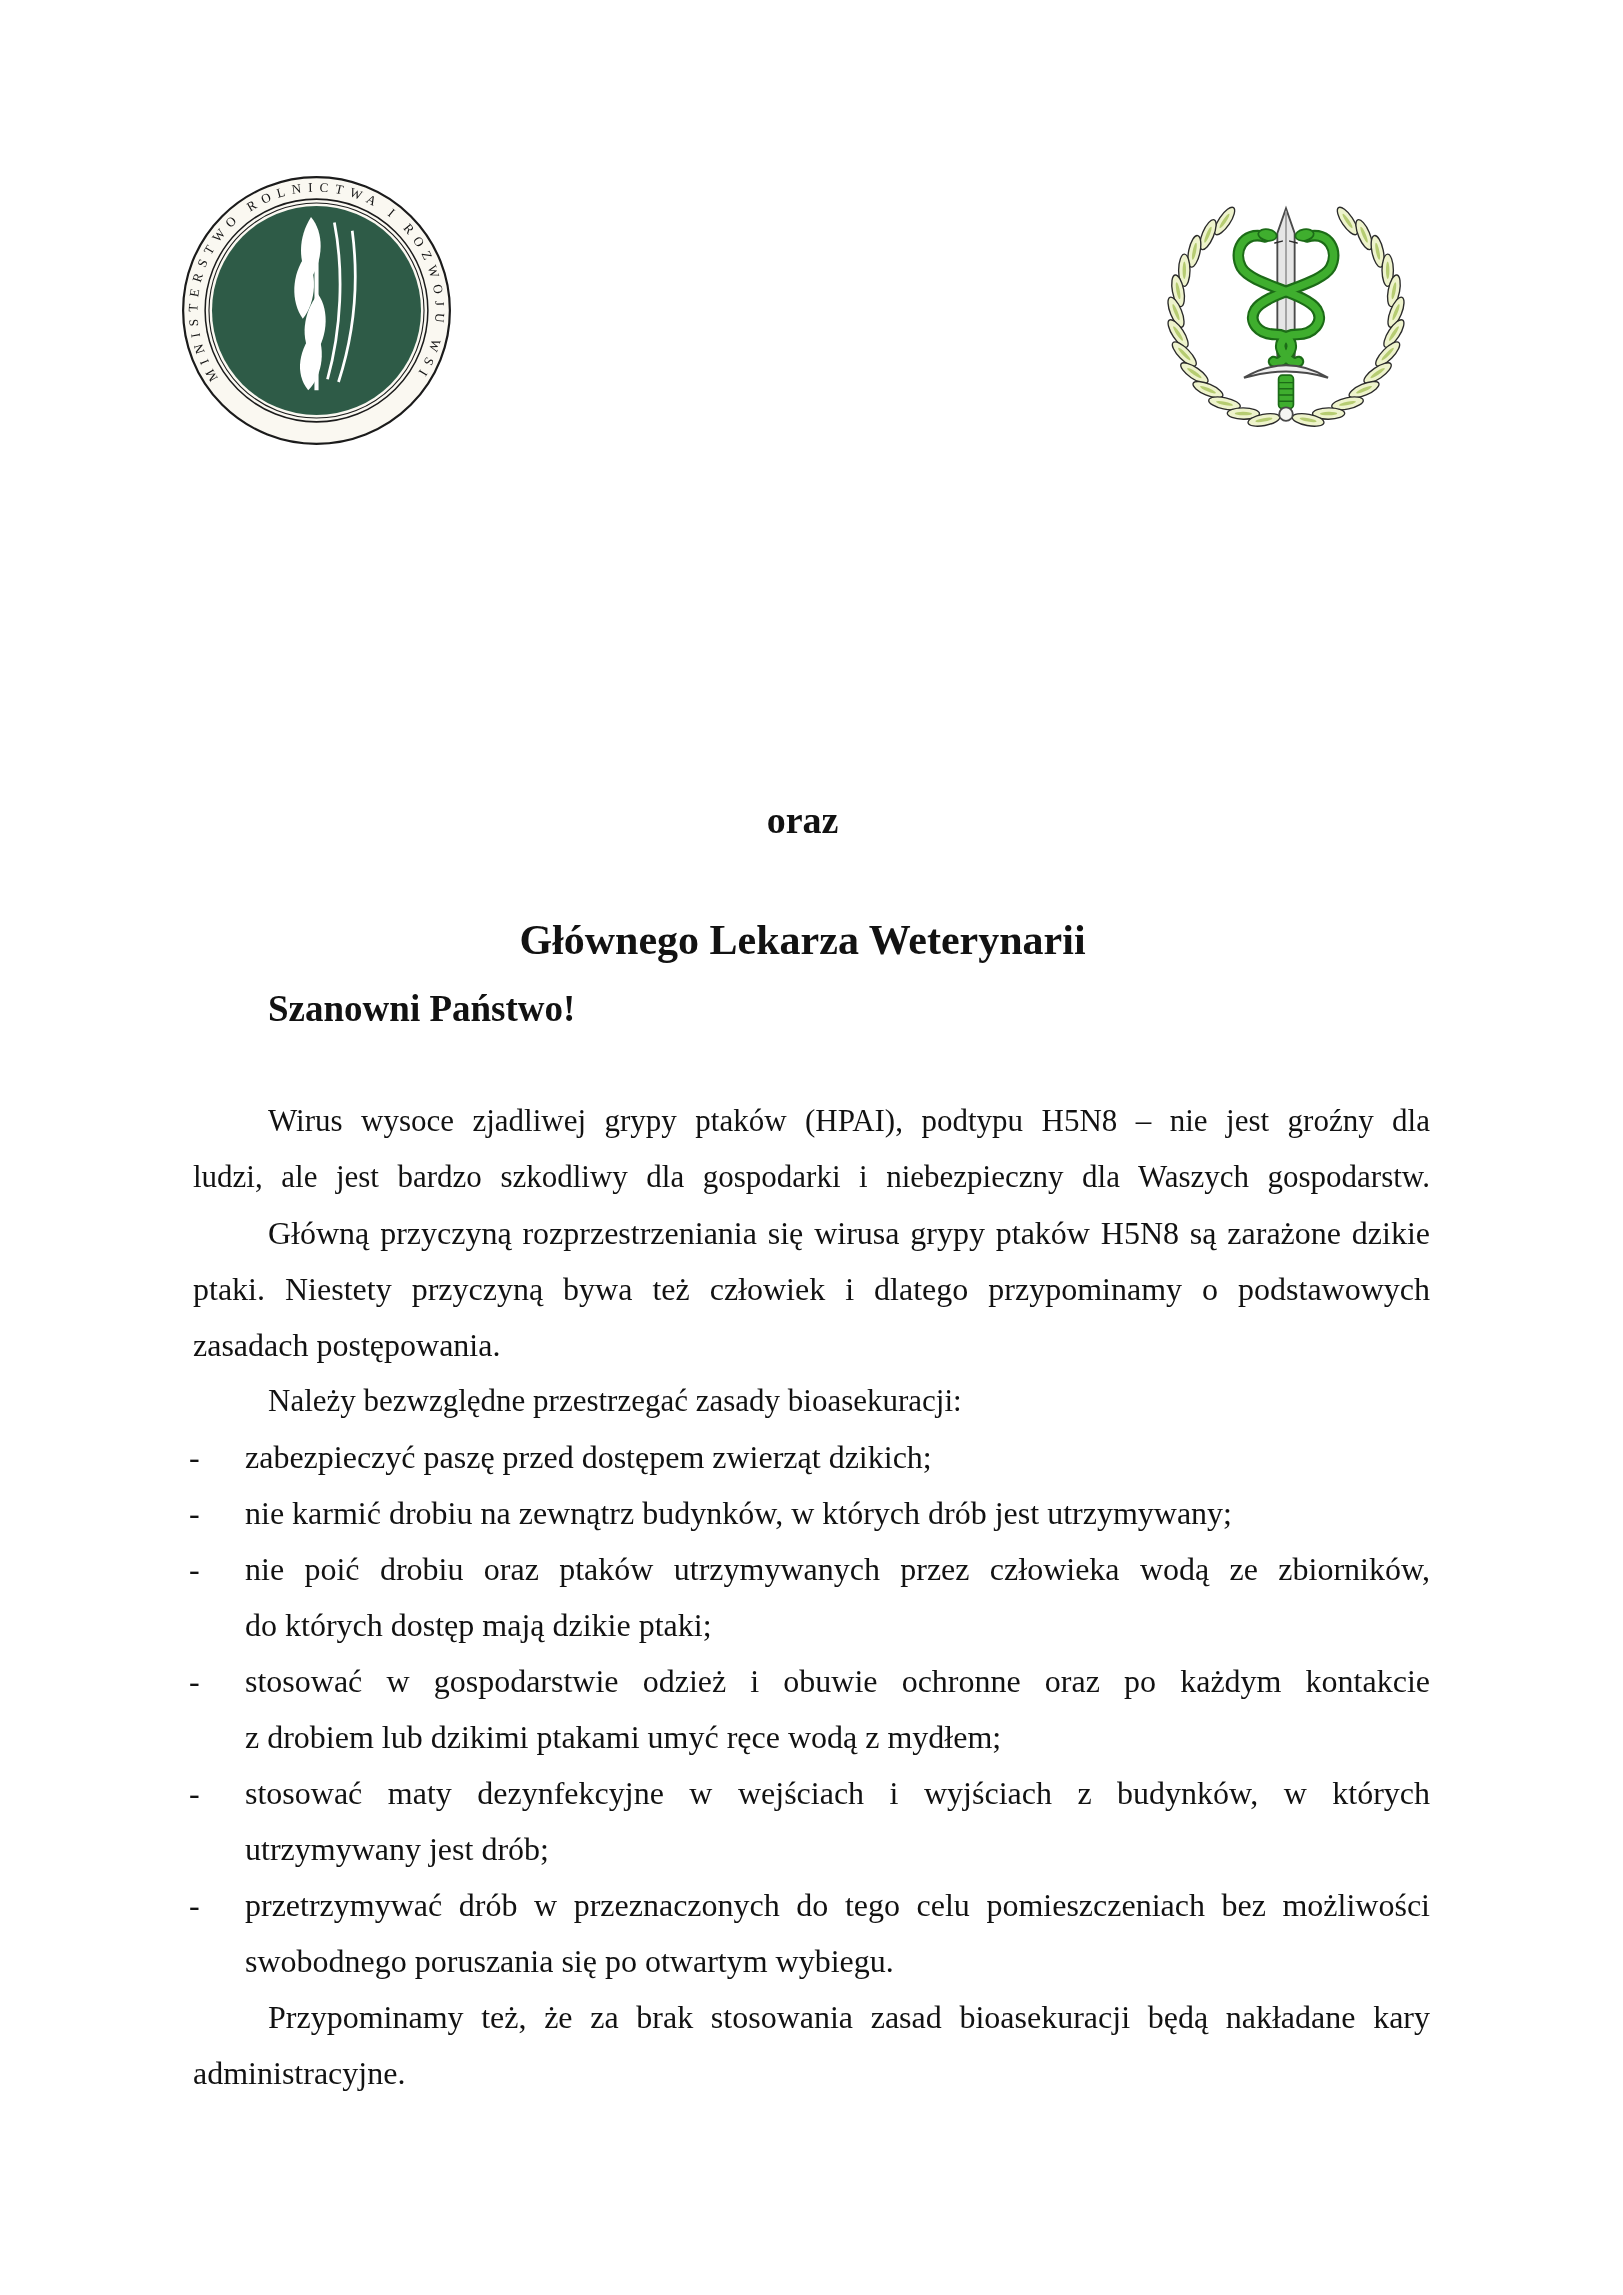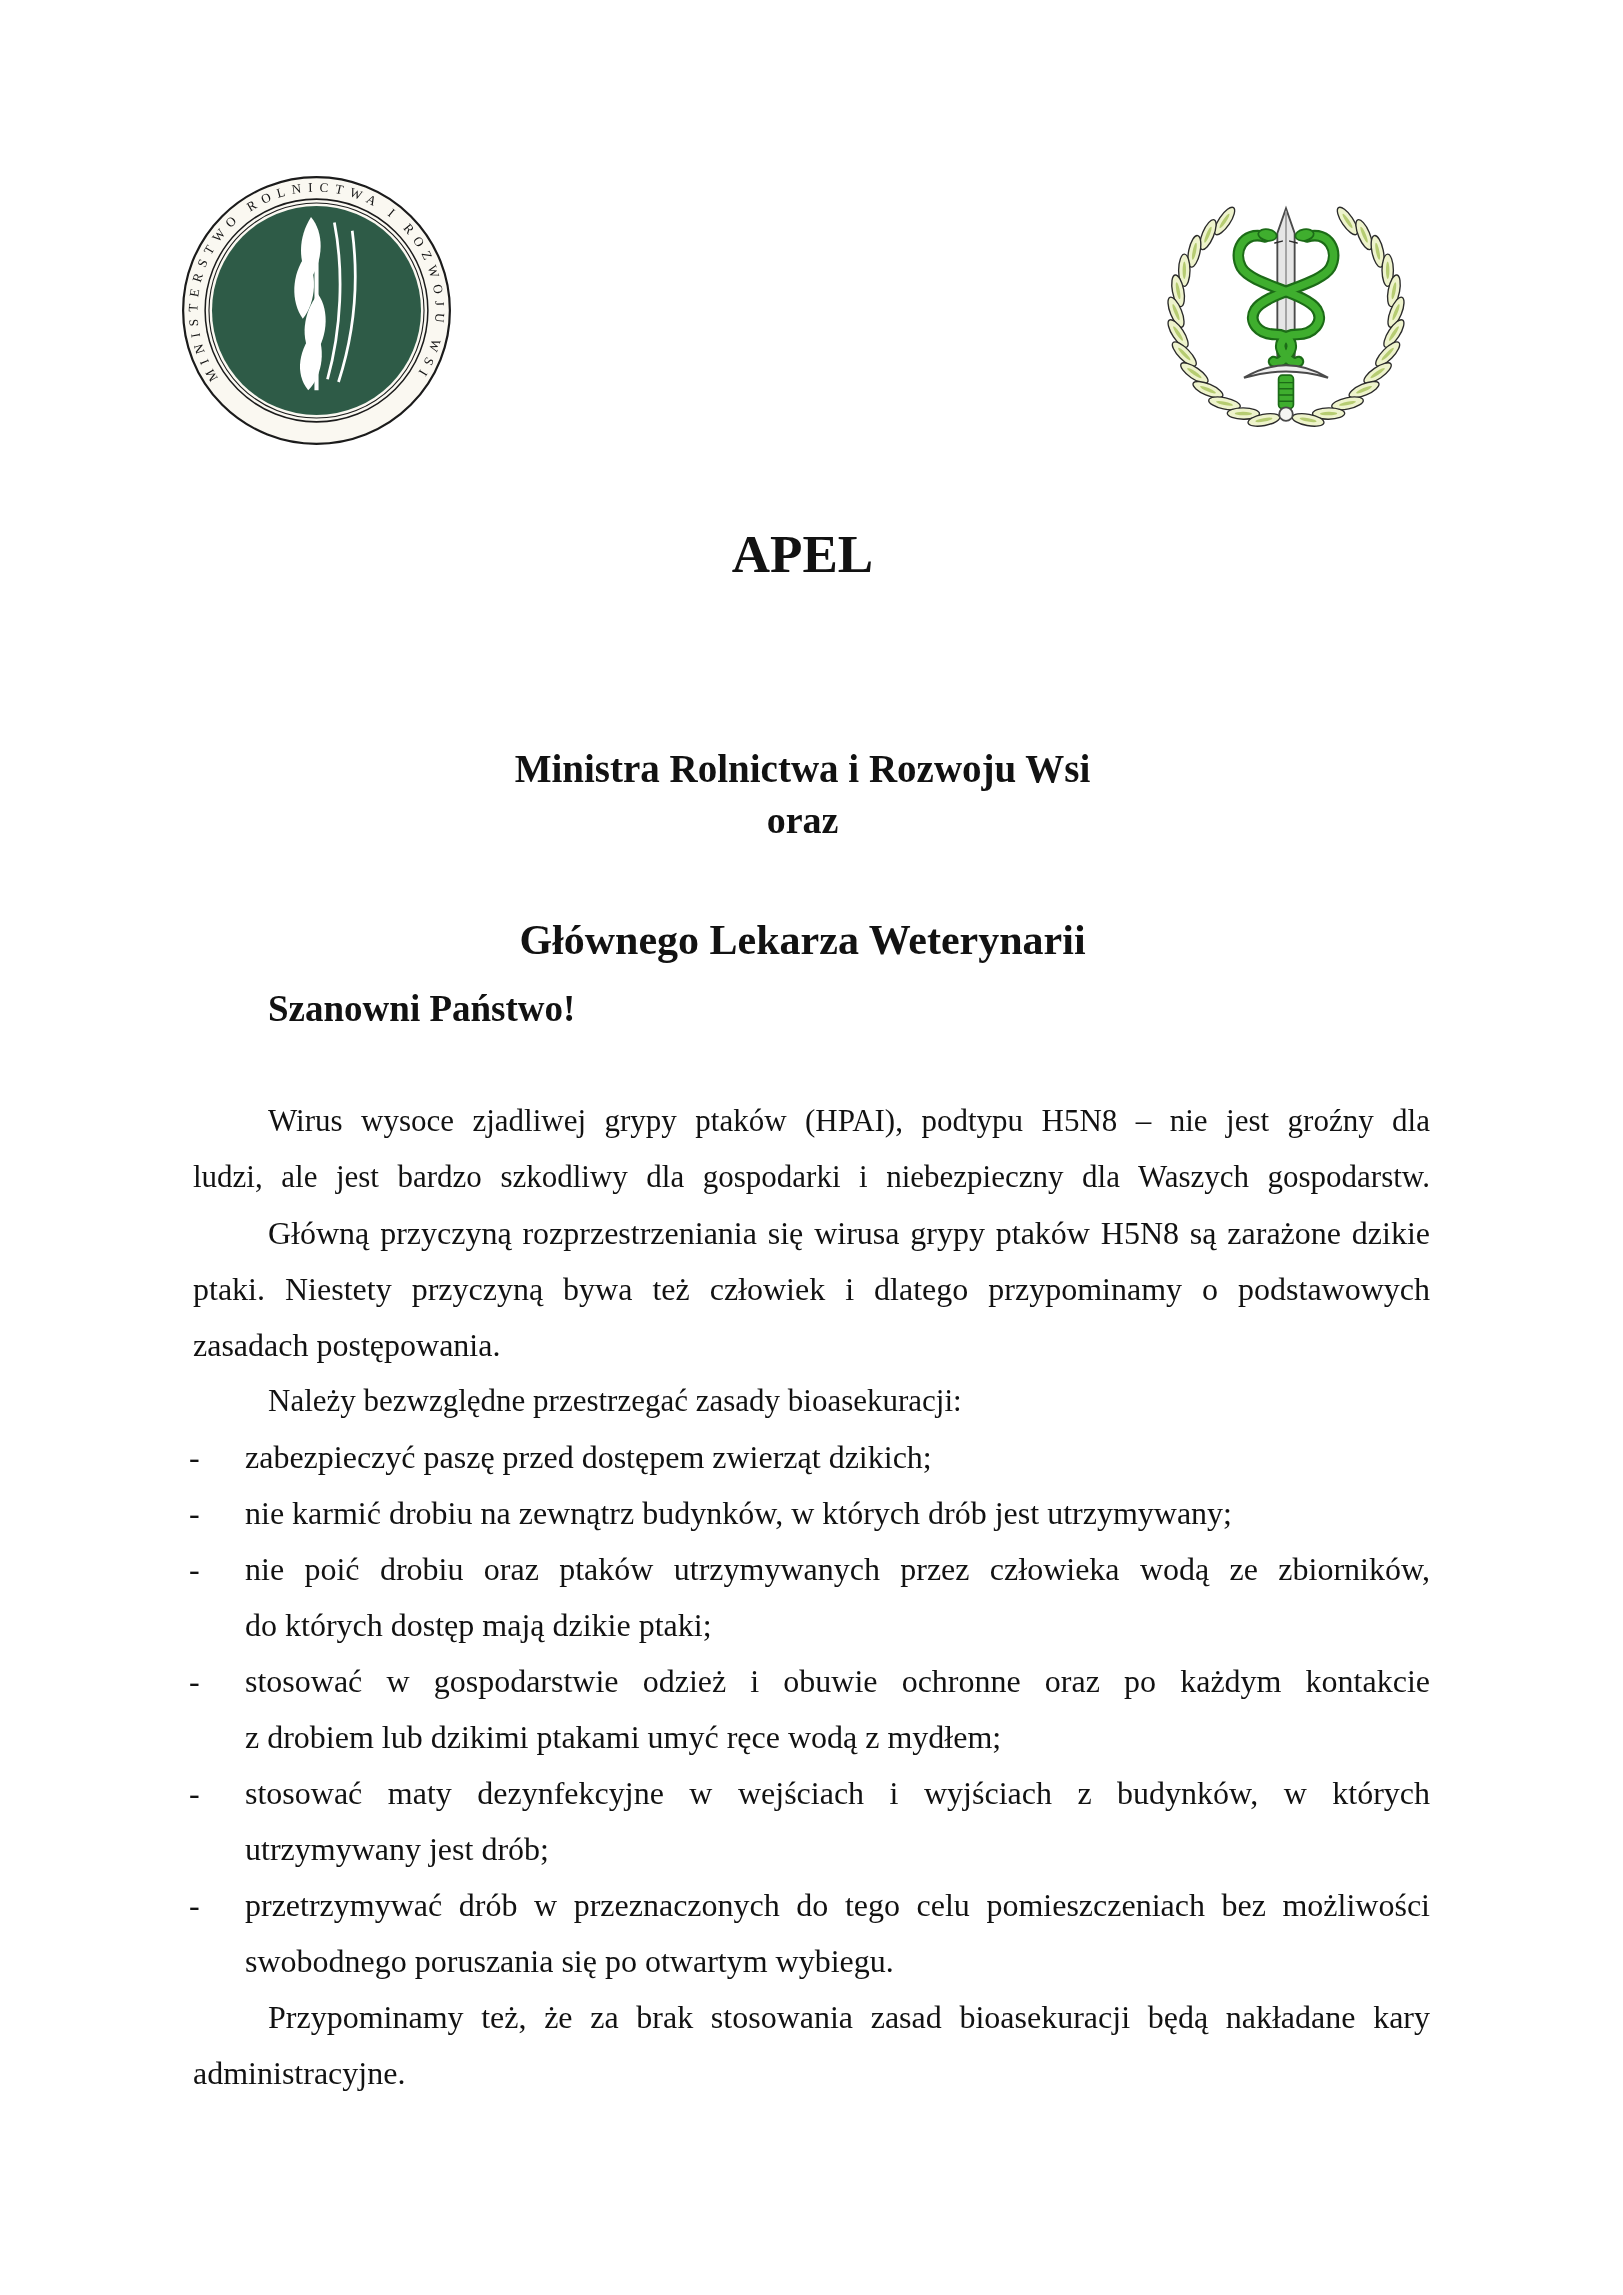--- a/index.html
+++ b/index.html
@@ -146,22 +146,20 @@
     </g>
 
     <g>
       <path d="M76,147 Q110,127 144,147 Q110,137 76,147 Z" fill="#efefef" stroke="#4a4a4a" stroke-width="1.6"></path>
       <rect x="104" y="145" width="12" height="27" rx="3" fill="#3fae2e" stroke="#1c6b17" stroke-width="1.4"></rect>
       <path d="M104,151 H116 M104,156 H116 M104,161 H116 M104,166 H116" stroke="#1c6b17" stroke-width="1.2"></path>
       <circle cx="110" cy="176.5" r="5.5" fill="#f5f5f2" stroke="#4a4a4a" stroke-width="1.5"></circle>
     </g>
   </svg>
 
-  <div class="ctr t-main">APEL</div>
-  <div class="ctr sub1">Ministra Rolnictwa i Rozwoju Wsi</div>
   <div class="ctr sub-oraz">oraz</div>
   <div class="ctr sub2">Głównego Lekarza Weterynarii</div>
 
   <div class="body-flow">
 
     <div class="greet">Szanowni Państwo!</div>
 
     <div>
       <div class="bl b ind st">Wirus wysoce zjadliwej grypy ptaków (HPAI), podtypu H5N8 – nie jest groźny dla</div>
       <div class="bl b st">ludzi, ale jest bardzo szkodliwy dla gospodarki i niebezpieczny dla Waszych gospodarstw.</div>

